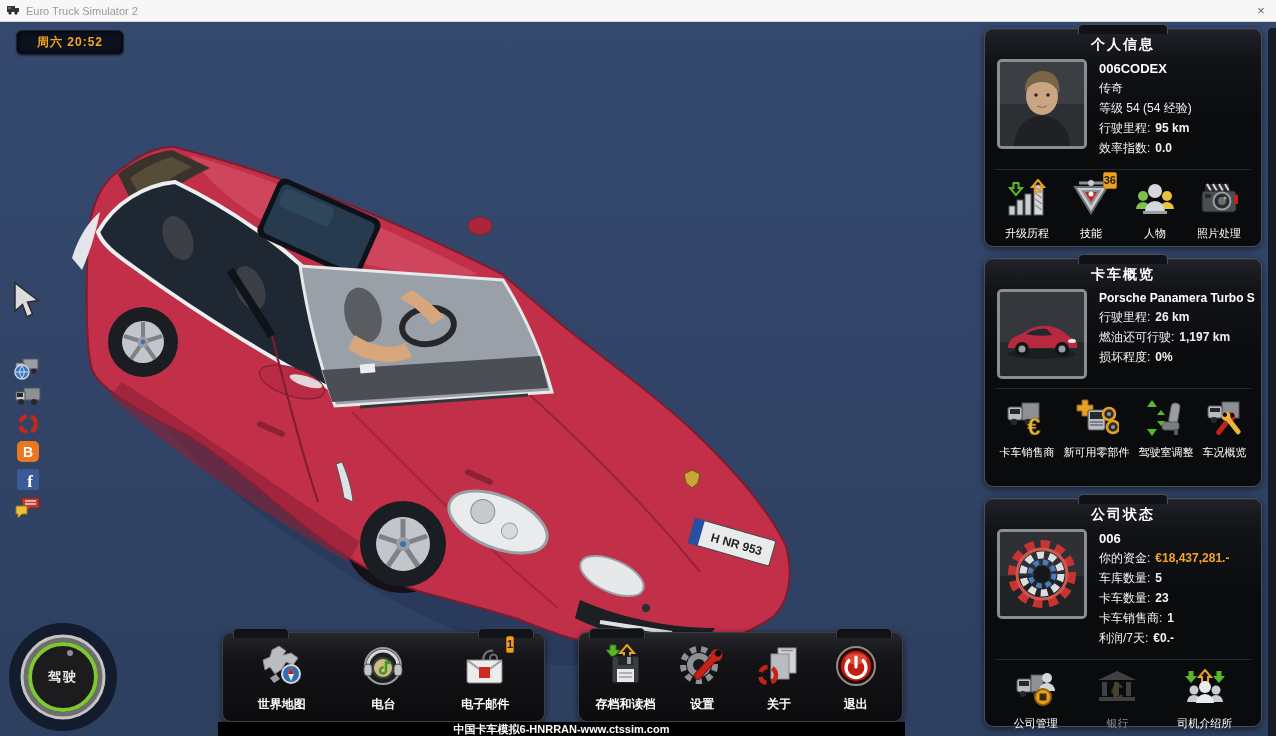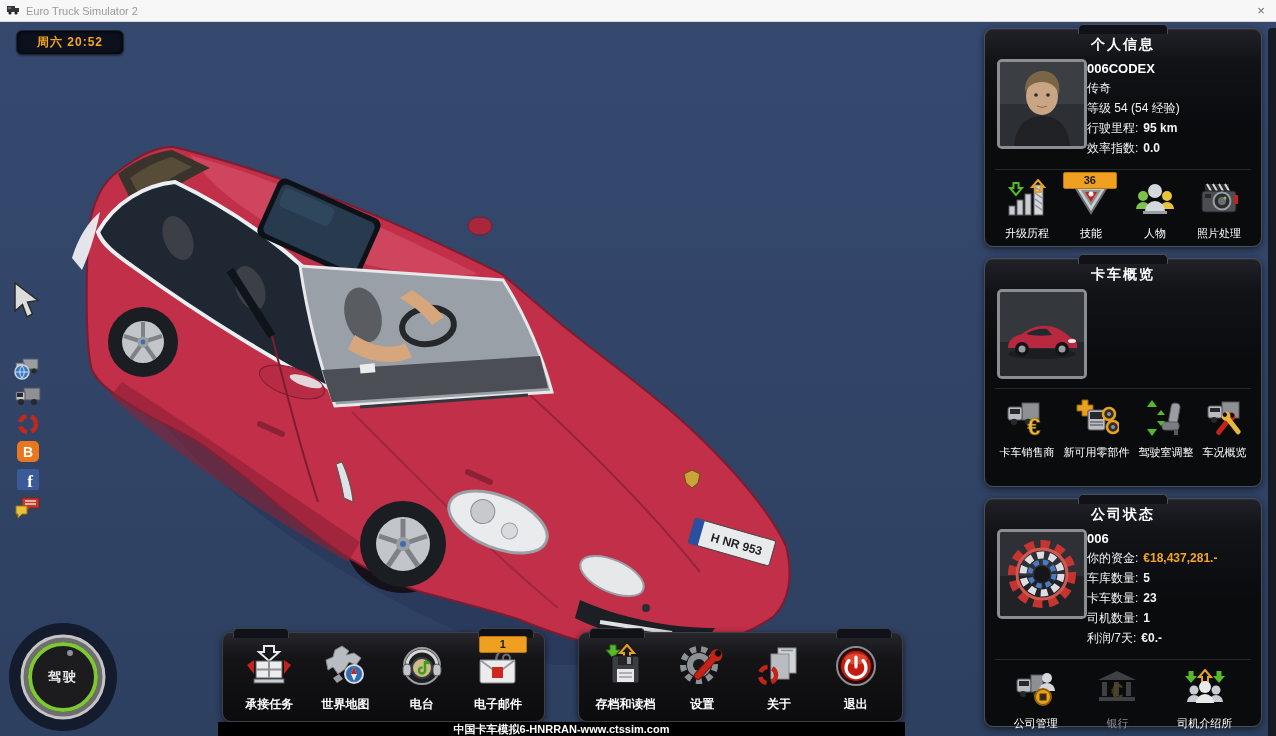--- a/index.html
+++ b/index.html
@@ -26,36 +26,36 @@
   .social{position:absolute;left:13px;top:355px;display:flex;flex-direction:column;gap:3px;}
   .social .s-item{width:30px;height:25px;display:flex;align-items:center;justify-content:center;}
   
   .panel{position:absolute;left:984px;width:278px;box-sizing:border-box;
     background:linear-gradient(#202228 0%,#121317 14%,#0a0b0d 45%,#0a0b0d 100%);
     border:1px solid #4a4e58;border-radius:9px;
     box-shadow:0 2px 7px rgba(0,0,0,.55), inset 0 1px 0 #2b2e36;}
   .panel .tab{position:absolute;top:-5px;left:50%;transform:translateX(-50%);width:88px;height:9px;
     background:#101218;border:1px solid #4a4e58;border-bottom:none;border-radius:5px 5px 0 0;}
   .panel h3{margin:7px 0 5px;text-align:center;color:#ffffff;font-size:14px;font-weight:bold;letter-spacing:2px;}
-  .panel .content{display:flex;gap:0;padding:0 12px;}
+  .panel .content{display:flex;gap:12px;padding:0 12px;}
   .thumb{width:84px;height:84px;flex:none;border:3px solid #8a8d92;border-radius:5px;
     background:linear-gradient(140deg,#43464c,#101216 70%);overflow:hidden;}
   .pinfo{padding-top:2px;min-width:0;}
   .pname{font-size:13px;font-weight:bold;color:#fff;margin-bottom:4px;white-space:nowrap;}
   .pline{font-size:12px;color:#f2f2f2;margin-bottom:3px;white-space:nowrap;}
   .pline .v{font-weight:bold;margin-left:5px;}
   .pline .money{color:#f5a623;font-weight:bold;}
   .actions{display:flex;justify-content:space-around;align-items:flex-end;
     border-top:1px solid #26282e;margin:9px 10px 0;padding:9px 0 8px;}
   .action{position:relative;display:flex;flex-direction:column;align-items:center;gap:3px;cursor:default;}
   .action .a-label{font-size:11px;color:#fff;white-space:nowrap;}
   .action.disabled .a-label{color:#8b8e93;}
   .action.disabled svg{opacity:.55;}
   .n-badge{position:absolute;top:-7px;right:-4px;background:#f0a020;border:1px solid #b87410;
-    color:#1c1c1c;font-size:11px;font-weight:bold;padding:1px 20px;border-radius:2px;line-height:13px;}
+    color:#1c1c1c;font-size:11px;font-weight:bold;padding:1px 0;border-radius:2px;line-height:13px;}
   
   .toolgroup{position:absolute;top:632px;height:90px;box-sizing:border-box;
     background:linear-gradient(#26262b 0%,#141417 30%,#0c0c0e 100%);
     border:1px solid #3c3f46;border-radius:9px;display:flex;justify-content:space-around;
     align-items:flex-end;padding:0 8px 8px;box-shadow:0 2px 6px rgba(0,0,0,.6);}
   .toolgroup .corner{position:absolute;top:-5px;width:54px;height:9px;background:#101218;
     border:1px solid #3c3f46;border-bottom:none;border-radius:5px 5px 0 0;}
   .toolgroup .corner.cl{left:10px;} .toolgroup .corner.cr{right:10px;}
   .tool-btn{position:relative;display:flex;flex-direction:column;align-items:center;gap:4px;cursor:default;width:74px;}
   .tool-btn .a-label{font-size:12px;font-weight:bold;color:#fff;white-space:nowrap;}
@@ -351,20 +351,32 @@
           <ellipse cx="42" cy="62" rx="34" ry="5" fill="#1b1d20"></ellipse>
           <path d="M8 56 C8 48 14 44 22 42 C30 36 38 33 48 34 C58 35 64 40 70 45 C76 47 78 51 77 56 Z" fill="#b8293f"></path>
           <path d="M26 42 C32 38 40 36 47 37 L52 43 C43 44 33 44 26 42 Z" fill="#222830"></path>
           <circle cx="22" cy="57" r="7" fill="#121316"></circle>
           <circle cx="22" cy="57" r="3.5" fill="#9a9da2"></circle>
           <circle cx="62" cy="57" r="7" fill="#121316"></circle>
           <circle cx="62" cy="57" r="3.5" fill="#9a9da2"></circle>
           <ellipse cx="72" cy="49" rx="4" ry="2" fill="#e8eaec"></ellipse>
         </svg>
     </div>
+    <div class="pinfo">
+      <div class="pname" style="font-size:12px;">Porsche Panamera Turbo S</div>
+      <div class="pline">
+        <span>行驶里程:</span><span class="v">26 km</span>
+      </div>
+      <div class="pline">
+        <span>燃油还可行驶:</span><span class="v">1,197 km</span>
+      </div>
+      <div class="pline">
+        <span>损坏程度:</span><span class="v">0%</span>
+      </div>
+    </div>
   </div>
   <div class="actions">
     <div class="action">
       <span>
         <svg width="44" height="40" viewBox="0 0 44 40">
             <rect x="17" y="5" width="17" height="17" fill="#8d9095" stroke="#55585d"></rect>
             <rect x="3" y="9" width="14" height="13" rx="2" fill="#b9bcc1" stroke="#55585d"></rect>
             <rect x="5" y="11" width="10" height="5" fill="#26282c"></rect>
             <circle cx="9" cy="24" r="3.2" fill="#26282c"></circle>
             <circle cx="23" cy="24" r="3.2" fill="#26282c"></circle>
@@ -447,21 +459,21 @@
       <div class="pline">
         <span>你的资金:</span><span class="v money">€18,437,281.-</span>
       </div>
       <div class="pline">
         <span>车库数量:</span><span class="v">5</span>
       </div>
       <div class="pline">
         <span>卡车数量:</span><span class="v">23</span>
       </div>
       <div class="pline">
-        <span>司机数量:</span><span class="v">1</span>
+        <span>卡车销售商:</span><span class="v">1</span>
       </div>
       <div class="pline">
         <span>利润/7天:</span><span class="v">€0.-</span>
       </div>
     </div>
   </div>
   <div class="actions">
     <div class="action">
       <span>
         <svg width="44" height="40" viewBox="0 0 44 40">
@@ -506,34 +518,20 @@
           </svg>
       </span>
       <span class="a-label">司机介绍所</span>
     </div>
   </div>
 </div>
 
 <div class="toolgroup" style="left:222px;width:323px;">
   <div class="corner cl"></div>
     <div class="corner cr"></div>
-  <div class="tool-btn">
-    <span>
-      <svg width="48" height="44" viewBox="0 0 48 44">
-          <polygon points="24,2 29,2 29,8 34,8 24,17 14,8 19,8 19,2" fill="none" stroke="#e8e8e8" stroke-width="2"></polygon>
-          <rect x="11" y="17" width="26" height="17" fill="#ececec" stroke="#55585d"></rect>
-          <line x1="24" y1="17" x2="24" y2="34" stroke="#8d9095" stroke-width="2"></line>
-          <line x1="11" y1="25.5" x2="37" y2="25.5" stroke="#8d9095" stroke-width="2"></line>
-          <rect x="9" y="35" width="30" height="4" fill="#c9ccd1" stroke="#55585d"></rect>
-          <polygon points="2,21 9,16 9,30" fill="#c42418"></polygon>
-          <polygon points="46,21 39,16 39,30" fill="#c42418"></polygon>
-        </svg>
-    </span>
-    <span class="a-label">承接任务</span>
-  </div>
   <div class="tool-btn">
     <span>
       <svg width="48" height="44" viewBox="0 0 48 44">
           <path d="M14 6 L21 2 L28 7 L25 11 L33 9 L40 14 L35 21 L28 18 L24 25 L17 30 L12 23 L7 26 L5 16 L12 13 Z" fill="#b9bdc2" stroke="#7e8287"></path>
           <path d="M12 34 l6 -4 4 5 -6 4 Z" fill="#9a9da2"></path>
           <circle cx="33" cy="30" r="9" fill="#2e6db4" stroke="#d8d8d8" stroke-width="2"></circle>
           <polygon points="33,23 36,30 33,37 30,30" fill="#e8e8e8"></polygon>
           <polygon points="33,23 36,30 30,30" fill="#c42418"></polygon>
         </svg>
     </span>

